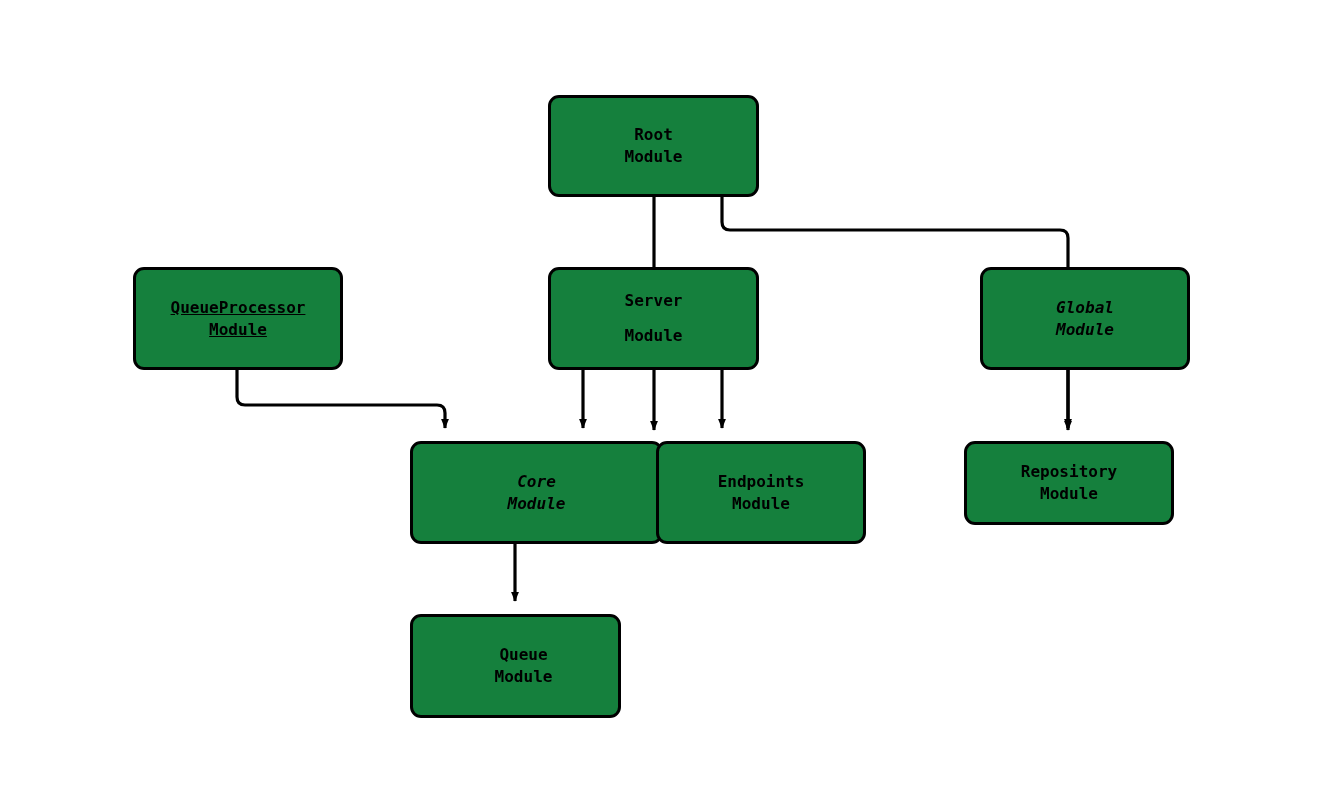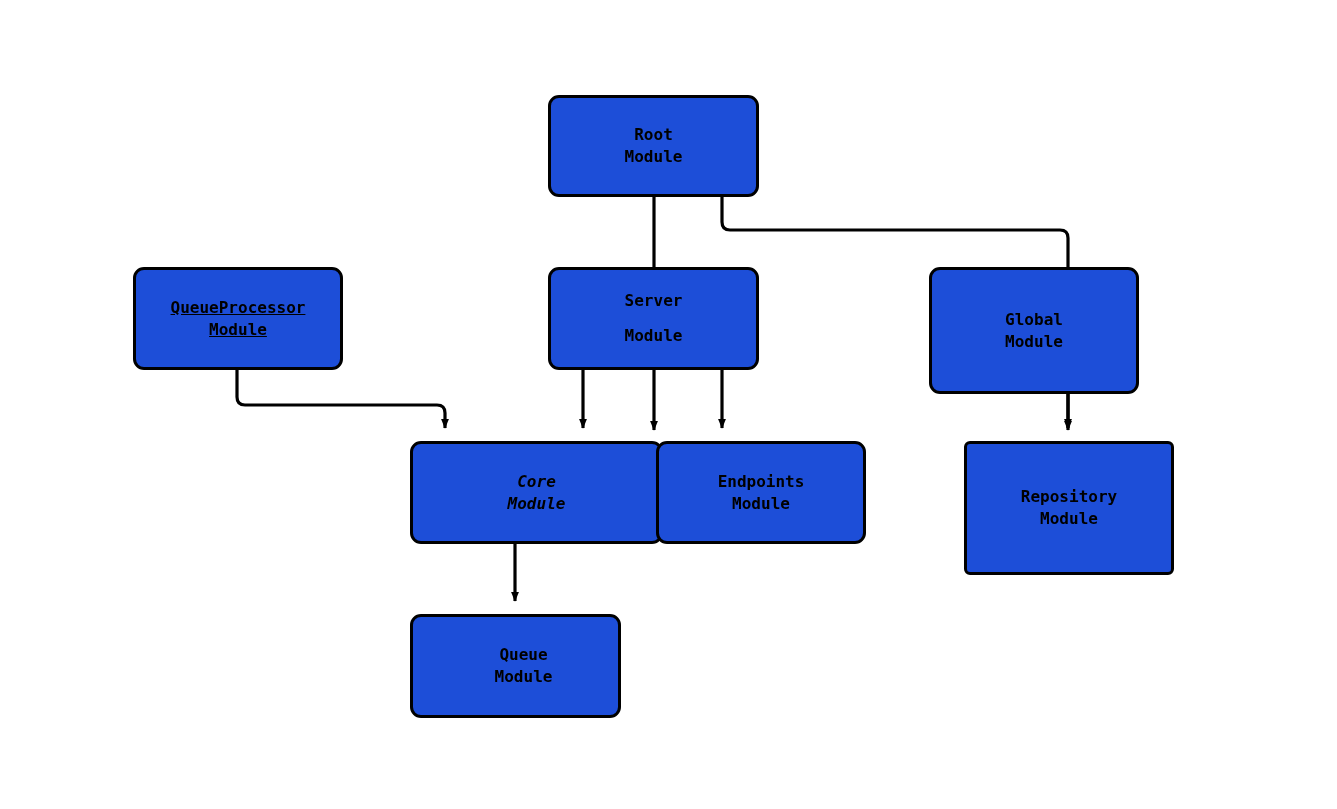--- a/index.html
+++ b/index.html
@@ -20,21 +20,21 @@
     position: absolute;
     top: 0;
     left: 0;
     width: 1337px;
     height: 809px;
     pointer-events: none;
   }
   .node {
     position: absolute;
     box-sizing: border-box;
-    background: #1d4ed8;
+    background: #15803d;
     border: 3px solid #000000;
     border-radius: 11px;
     display: flex;
     flex-direction: column;
     align-items: center;
     justify-content: center;
     z-index: 2;
   }
   .node-label {
     font-family: "DejaVu Sans Mono", "Liberation Mono", monospace;
@@ -84,36 +84,36 @@
   <div class="node" style="left:133px; top:267px; width:210px; height:103px;text-decoration:underline;">
     <div class="node-label">QueueProcessor</div>
     <div class="node-label">Module</div>
   </div>
 
   <div class="node" style="left:548px; top:267px; width:211px; height:103px;gap:13px;">
     <div class="node-label">Server</div>
     <div class="node-label">Module</div>
   </div>
 
-  <div class="node" style="left:929px; top:267px; width:210px; height:127px;">
+  <div class="node" style="left:980px; top:267px; width:210px; height:103px;font-style:italic;">
     <div class="node-label">Global</div>
     <div class="node-label">Module</div>
   </div>
 
   <div class="node" style="left:410px; top:441px; width:253px; height:103px;font-style:italic;">
     <div class="node-label">Core</div>
     <div class="node-label">Module</div>
   </div>
 
   <div class="node" style="left:656px; top:441px; width:210px; height:103px;">
     <div class="node-label">Endpoints</div>
     <div class="node-label">Module</div>
   </div>
 
-  <div class="node" style="left:964px; top:441px; width:210px; height:134px;border-radius:6px;">
+  <div class="node" style="left:964px; top:441px; width:210px; height:84px;">
     <div class="node-label">Repository</div>
     <div class="node-label">Module</div>
   </div>
 
   <div class="node" style="left:410px; top:614px; width:211px; height:104px;padding-left:16px;">
     <div class="node-label">Queue</div>
     <div class="node-label">Module</div>
   </div>
 
 </div>

